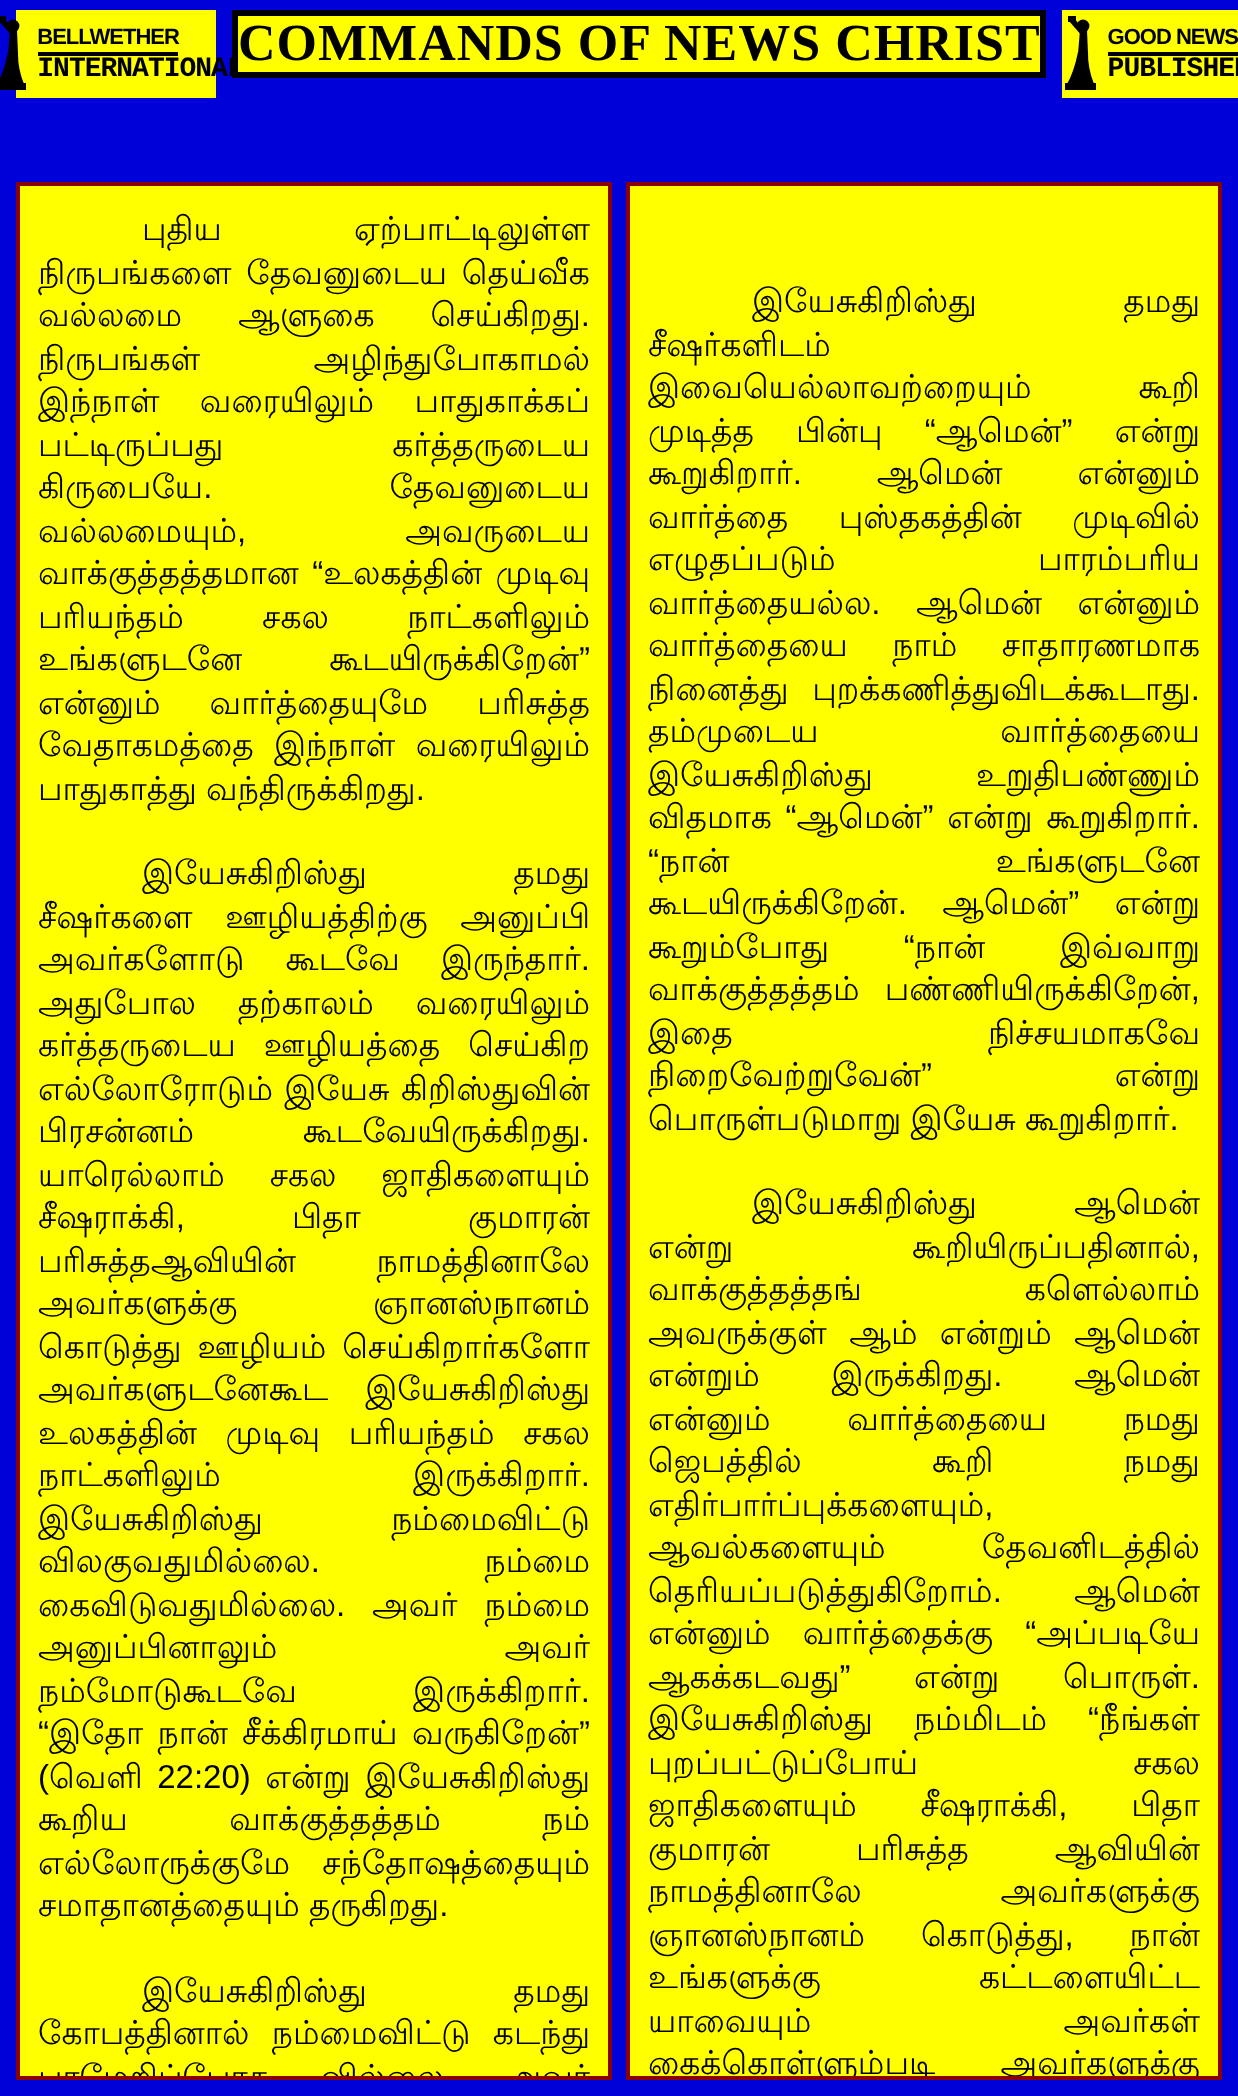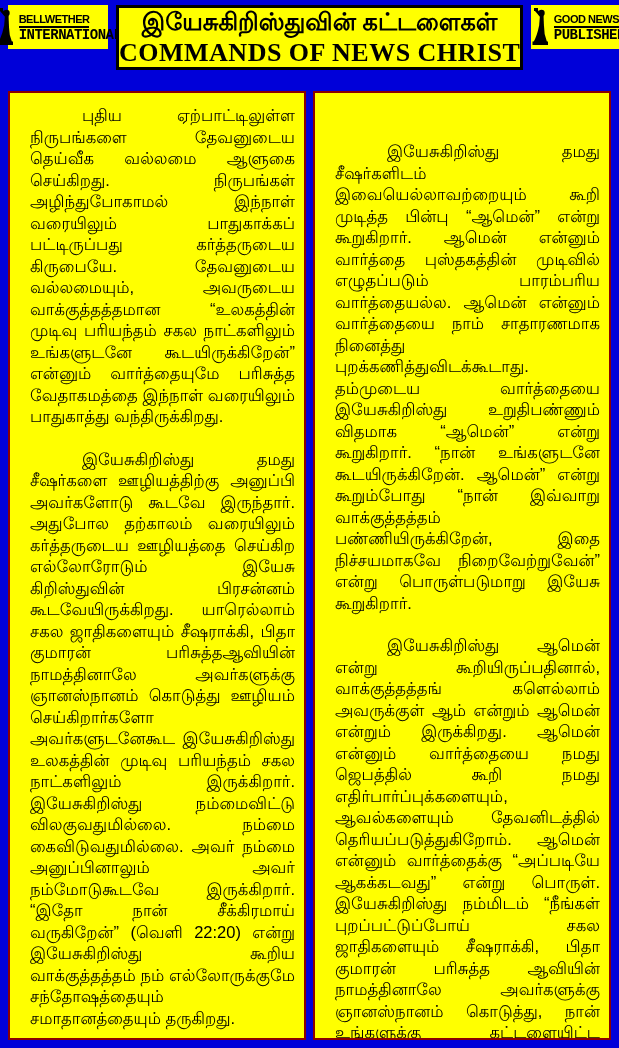--- a/index.html
+++ b/index.html
@@ -48,21 +48,21 @@
     line-height:28px; letter-spacing:0.5px; white-space:nowrap;
   }
   .figure-icon { flex:0 0 auto; }
   
   .body-columns { display:flex; gap:7px; height:949px; }
   .column {
     flex:1;
     background:#FFFF00;
     border:2px solid #8B0000;
     box-sizing:border-box;
-    padding:12px 9px 10px 20px;
+    padding:12px 9px 10px 9px;
     color:#000;
     font-size:16.5px;
     line-height:21.5px;
     text-align:justify;
     overflow:hidden;
   }
   .column p { margin:0 0 21px 0; text-indent:52px; }
   .column.right p.first { margin-top:36px; }
 </style>
 </head>
@@ -83,21 +83,20 @@
           <rect x="2.5" y="34.5" width="15.5" height="3.5"></rect>
         </g>
       </svg>
       <div class="logo-text">
         <span class="logo-line1">BELLWETHER</span>
         <span class="logo-line2">INTERNATIONAL</span>
       </div>
     </div>
 
     <div class="title-box">
-      <div class="tamil-title">இயேசுகிறிஸ்துவின் கட்டளைகள்</div>
       <div class="english-title">COMMANDS OF NEWS CHRIST</div>
     </div>
 
     <div class="logo-box">
       <svg class="figure-icon" width="20" height="40" viewBox="0 0 20 40" aria-hidden="true">
         <g fill="#000">
           <circle cx="11.5" cy="6" r="3.2"></circle>
           <path d="M10 8 L13.5 8 L14 20 L9 20 Z"></path>
           <path d="M11 11 L4.5 3.5 L7 2 L13.5 10 Z"></path>
           <rect x="4" y="1" width="4" height="3"></rect>

